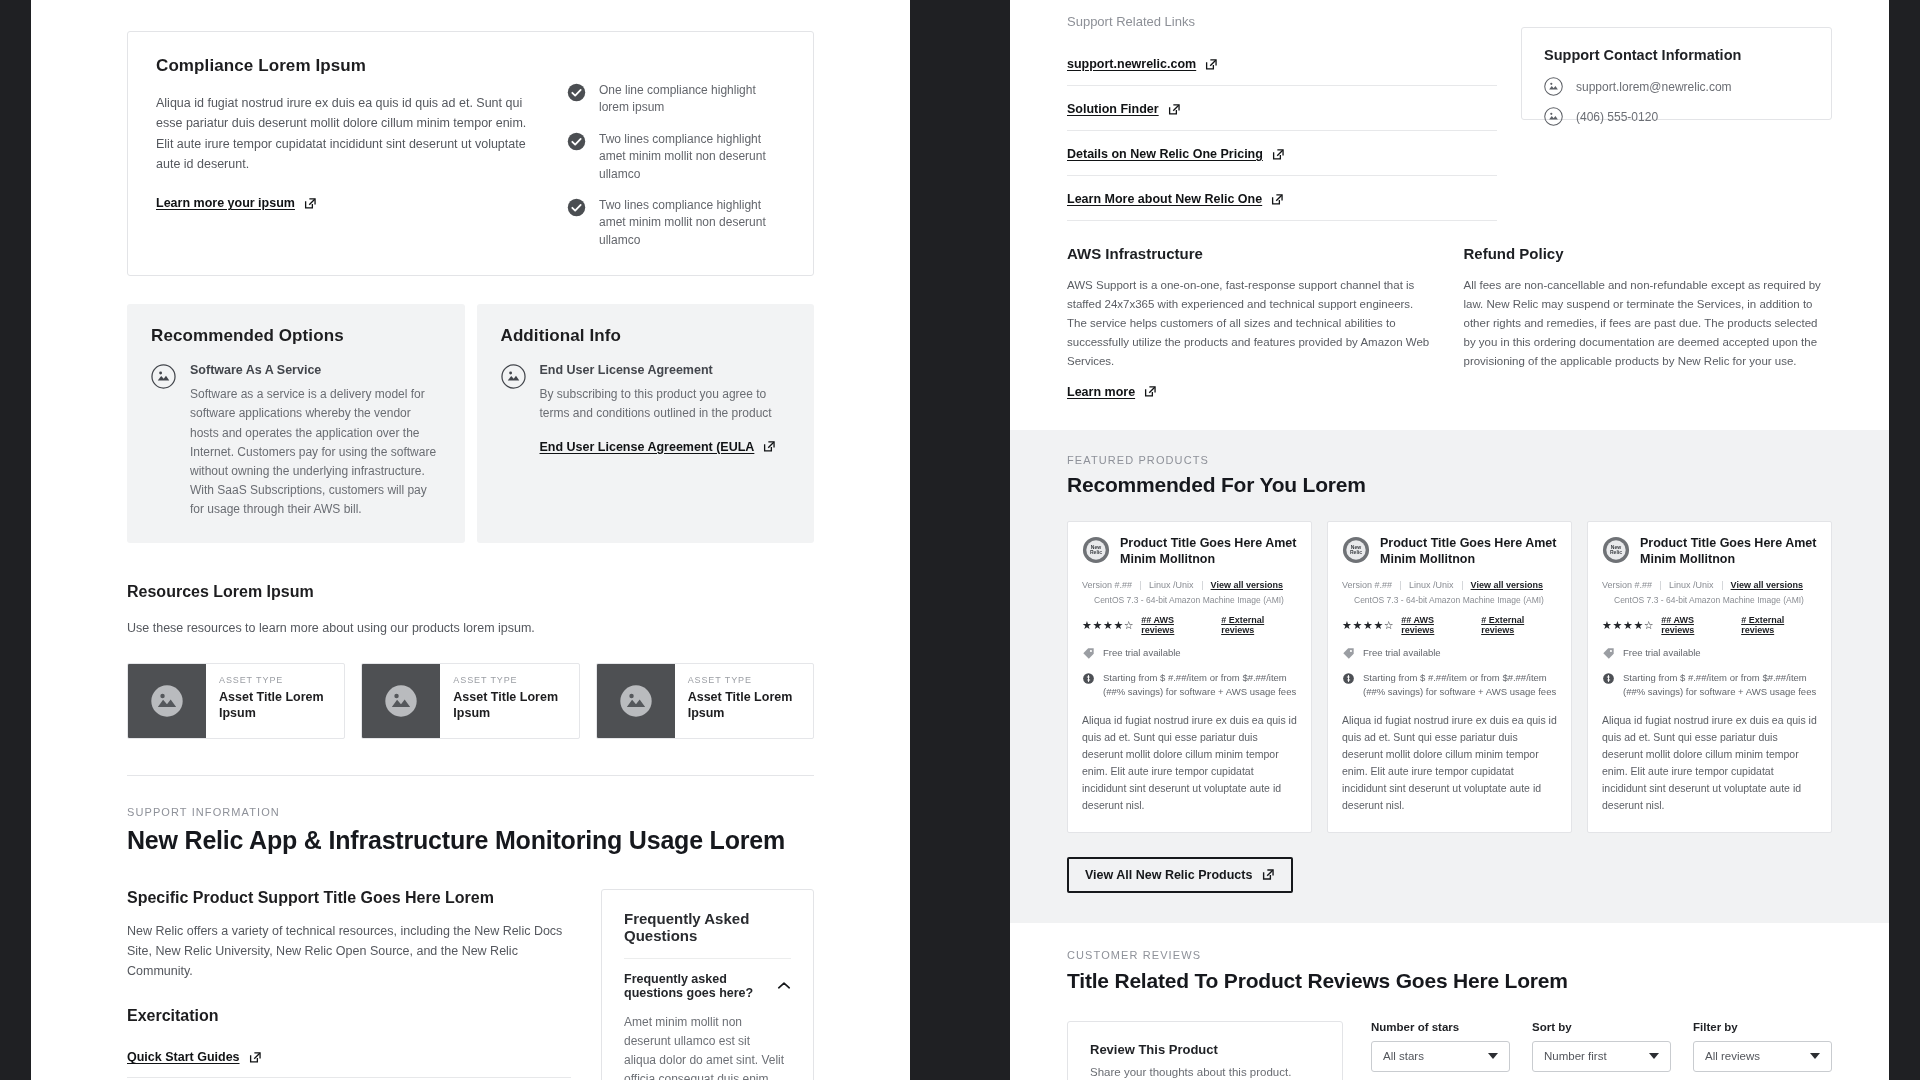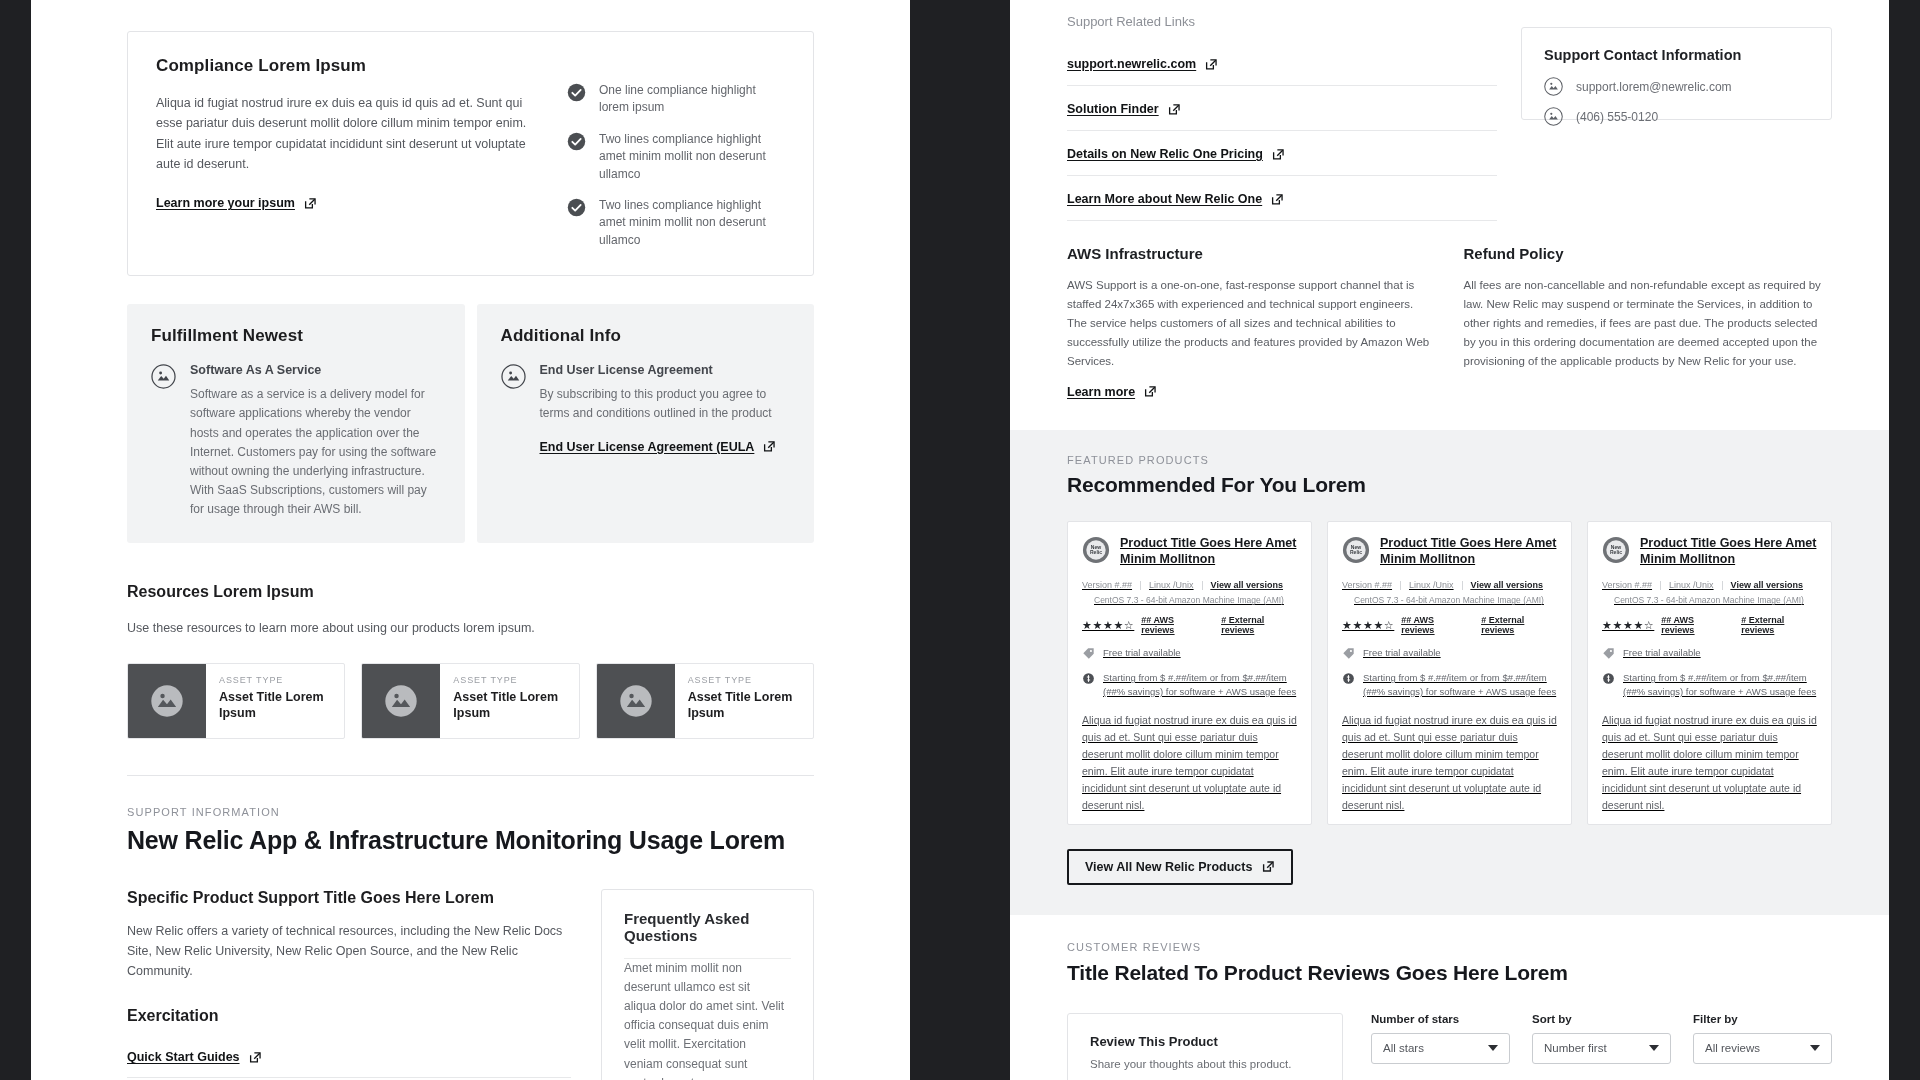--- a/index.html
+++ b/index.html
@@ -115,21 +115,21 @@
   .rp-info { padding: 24px 57px 30px 57px; display: flex; gap: 28px; }
   .rp-info > div { flex: 1; }
   .rp-info h3 { font-size: 15px; font-weight: 700; color: #1d1f23; margin-bottom: 14px; }
   .rp-info p { font-size: 11.5px; line-height: 1.65; color: #5a5d63; }
   .rp-info .link { margin-top: 14px; }
 
   
   .featured { background: #f1f2f3; padding: 24px 57px 30px 57px; }
   .featured .h-big { margin-top: 7px; font-size: 21px; }
   .prod-row { display: flex; gap: 15px; margin-top: 24px; }
-  .prod-card { flex: 1; background: #fff; border: 1px solid #e3e4e7; border-radius: 2px; padding: 14px 14px 10px 14px; text-decoration: underline; }
+  .prod-card { flex: 1; background: #fff; border: 1px solid #e3e4e7; border-radius: 2px; padding: 14px 14px 18px 14px; }
   .prod-head { display: flex; gap: 10px; align-items: flex-start; }
   .prod-logo { width: 28px; height: 28px; flex: 0 0 auto; }
   .prod-title { font-size: 12.5px; font-weight: 700; color: #17191d; line-height: 1.26; }
   .prod-meta { display: flex; align-items: center; gap: 8px; margin-top: 13px; font-size: 9px; color: #8a8d93; }
   .prod-meta .sep { width: 1px; height: 9px; background: #d5d7da; }
   .prod-meta u { font-weight: 700; color: #1b1d21; text-decoration: underline; cursor: pointer; }
   .prod-ami { font-size: 8.5px; color: #8a8d93; margin-top: 5px; margin-left: 12px; }
   .prod-rate { display: flex; align-items: center; gap: 7px; margin-top: 10px; font-size: 9px; }
   .stars { letter-spacing: .6px; color: #23252a; font-size: 11px; line-height: 1; }
   .prod-rate u { font-weight: 700; color: #1b1d21; text-decoration: underline; cursor: pointer; }
@@ -204,21 +204,21 @@
               <circle cx="10" cy="10" r="9.2" fill="#4b4e52"></circle>
               <path d="M5.6 10.3 8.6 13.2 14.4 7.2" stroke="#fff" stroke-width="1.9" fill="none" stroke-linecap="round" stroke-linejoin="round"></path>
             </svg>
             <div class="chk-txt">Two lines compliance highlight amet minim mollit non deserunt ullamco</div>
           </div>
         </div>
       </div>
 
       <div class="grey-row">
         <div class="grey-box" style="max-width:380px">
-          <div class="h-card">Fulfillment Newest</div>
+          <div class="h-card">Recommended Options</div>
           <div class="gb-item">
             <svg class="ph-ic" viewBox="0 0 26 26">
               <circle cx="13" cy="13" r="12" fill="none" stroke="#43464c" stroke-width="1.3"></circle>
               <path d="M7 17.2 10.6 12.4 13.2 15.4 15.6 12.2 19 17.2z" fill="#43464c"></path>
               <circle cx="10" cy="9.4" r="1.5" fill="#43464c"></circle>
             </svg>
             <div>
               <div class="gb-title">Software As A Service</div>
               <div class="body-s">Software as a service is a delivery model for software applications whereby the vendor hosts and operates the application over the Internet. Customers pay for using the software without owning the underlying infrastructure. With SaaS Subscriptions, customers will pay for usage through their AWS bill.</div>
             </div>
@@ -320,20 +320,26 @@
                 
               </div>
 
             </div>
           </div>
 
           <div class="faq">
             <div class="faq-h">Frequently Asked Questions</div>
 
             <div class="faq-item">
+              <div class="faq-q">
+                <span>Frequently asked questions goes here?</span>
+                <svg class="chev" viewBox="0 0 16 10" fill="none" stroke="#16181b" stroke-width="1.9" stroke-linecap="round" stroke-linejoin="round">
+                    <path d="M2 7.6 8 2.2 14 7.6"></path>
+                  </svg>
+              </div>
               <div class="faq-a">Amet minim mollit non deserunt ullamco est sit aliqua dolor do amet sint. Velit officia consequat duis enim velit mollit. Exercitation veniam consequat sunt nostrud amet.</div>
             </div>
 
           </div>
         </div>
       </div>
 
     </div>
   </div>
 

